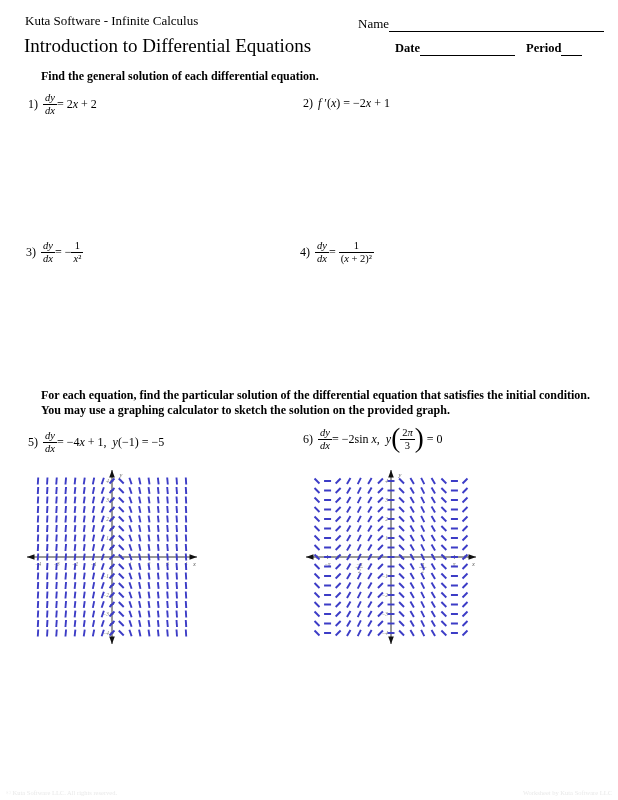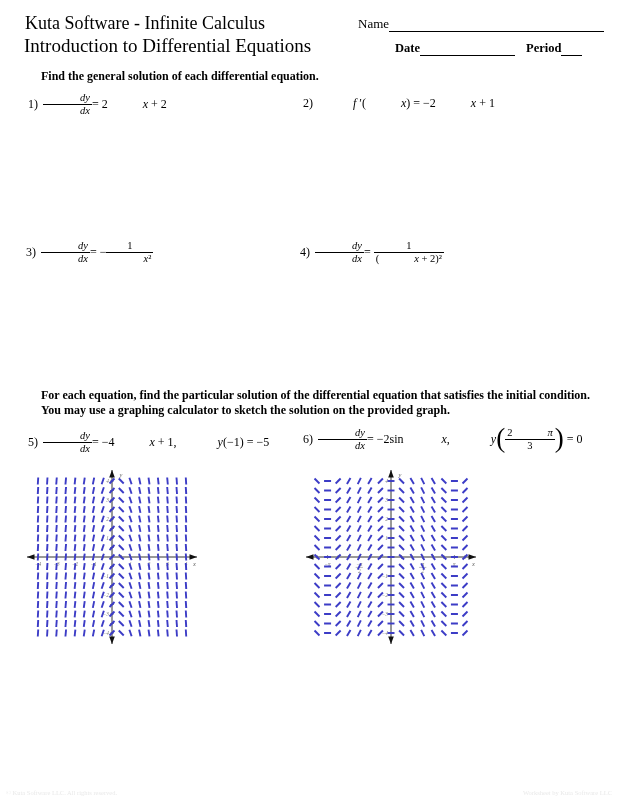--- a/index.html
+++ b/index.html
@@ -1,32 +1,32 @@
 <!DOCTYPE html>
 <html><head>
 <meta charset="utf-8">
 <style>
   html,body{margin:0;padding:0;}
   body{
     width:618px;height:800px;background:#ffffff;position:relative;
     font-family:"Liberation Serif", serif;color:#000;overflow:hidden;
   }
   .abs{position:absolute;}
-  .brand{left:25px;top:13px;font-size:18px;}
+  .brand{left:25px;top:13px;font-size:13px;}
   .name-row{left:358px;top:16px;font-size:13px;display:flex;align-items:flex-end;}
   .blank{display:inline-block;border-bottom:1px solid #000;height:13px;}
   .title{left:24px;top:35px;font-size:19px;}
   .date-row{left:395px;top:41px;font-size:12.5px;display:flex;align-items:flex-end;font-weight:bold;}
   .instr{left:41px;font-weight:bold;font-size:12px;white-space:nowrap;}
   .problem{position:absolute;display:flex;align-items:center;font-size:12px;white-space:pre;}
   .pnum{margin-right:5px;}
   .frac{display:inline-block;text-align:center;font-size:10.5px;line-height:1.15;vertical-align:middle;}
   .frac .fr-num{display:block;border-bottom:0.9px solid #000;padding:0 2px;}
   .frac .fr-den{display:block;padding:0 2px;}
-  .it{font-style:italic;margin-left:35px;}
+  .it{font-style:italic;}
   .bigparen{font-size:27px;font-weight:400;line-height:0.8;transform:translateY(-1px);}
   .graph{position:absolute;}
   .footer{top:789px;font-size:6.5px;color:#e9e9e9;white-space:nowrap;}
   .footer-left{left:6px;}
   .footer-right{right:6px;}
 </style>
 </head>
 <body>
 
 <div class="abs brand">Kuta Software - Infinite Calculus</div>

